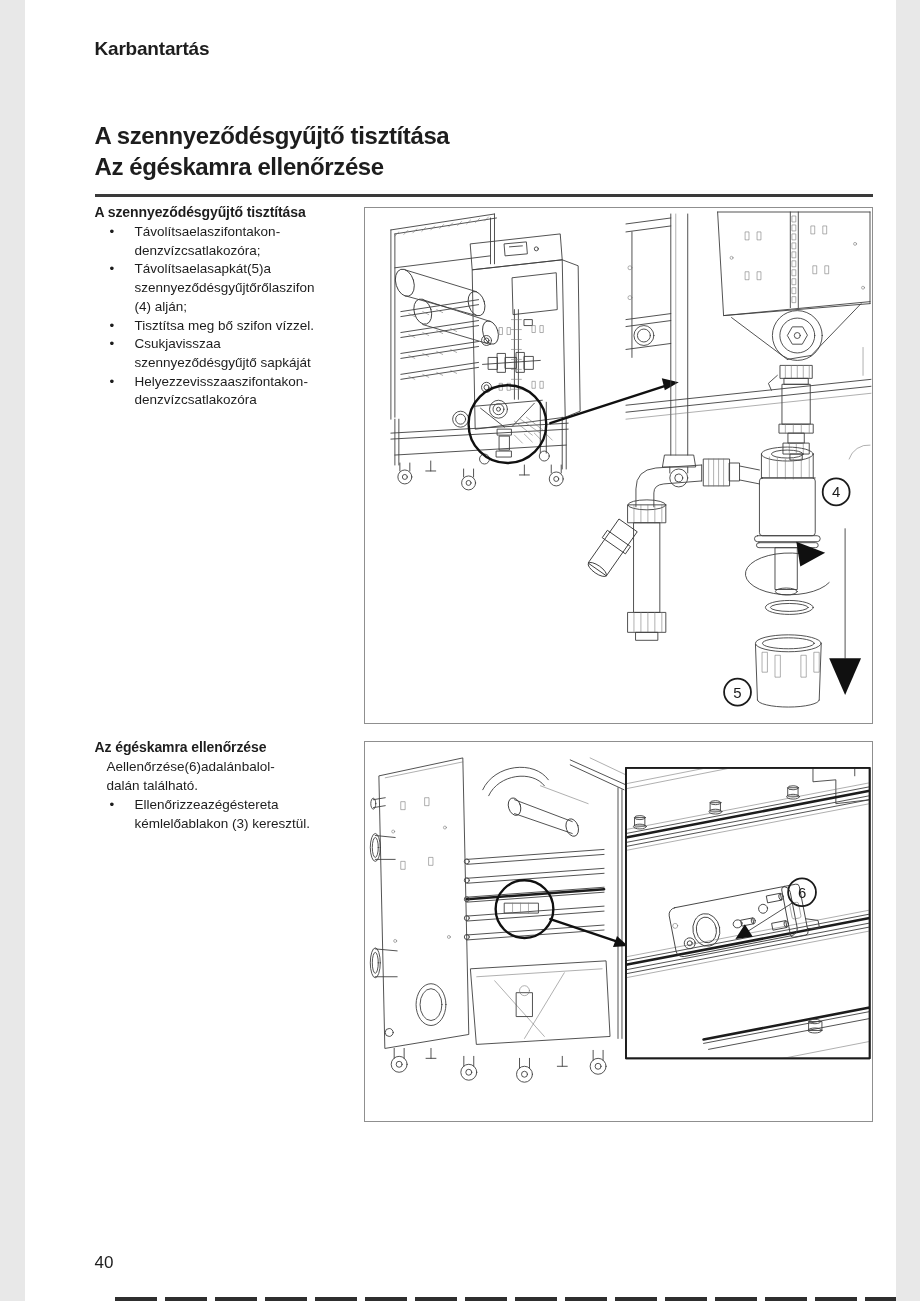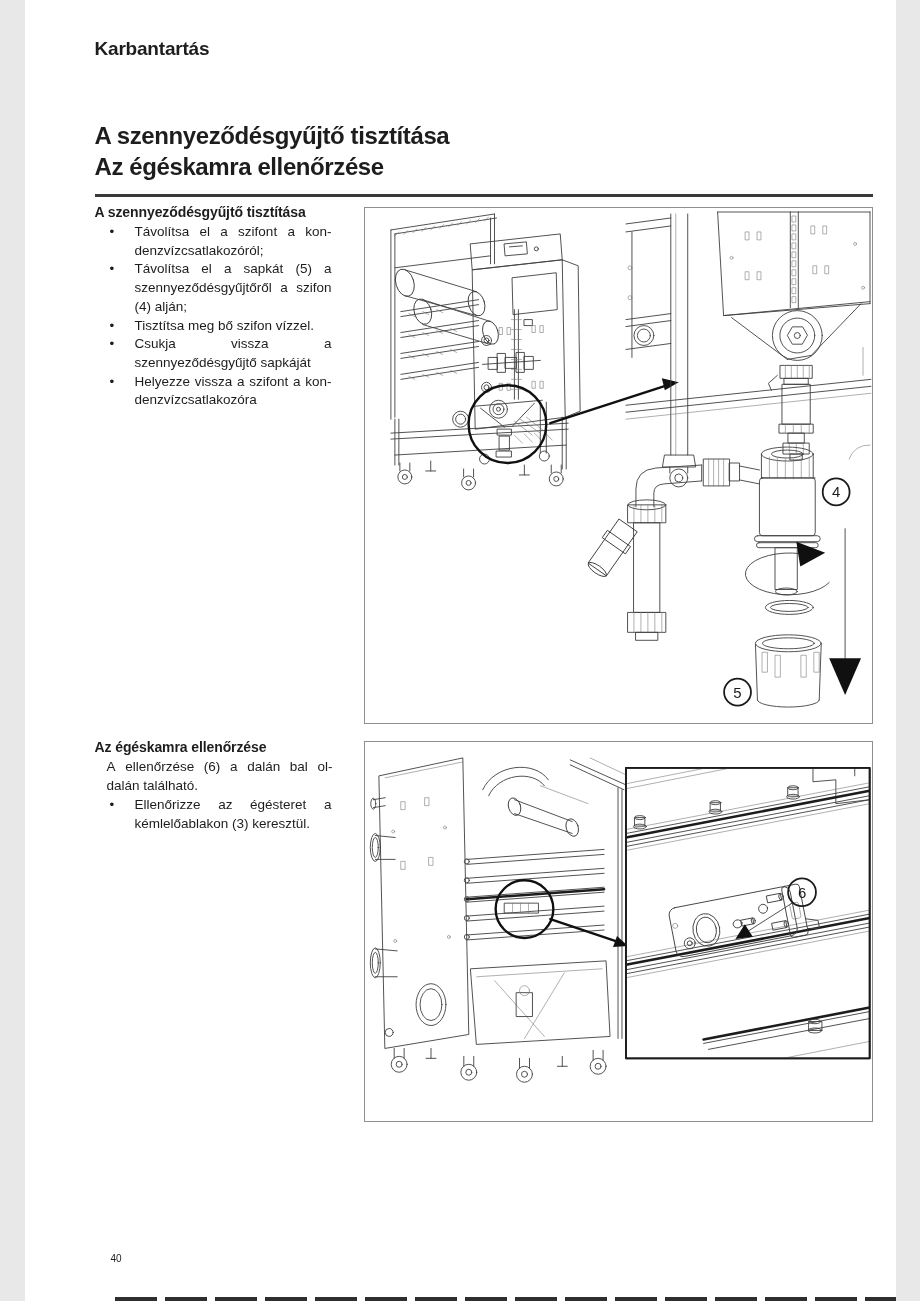--- a/index.html
+++ b/index.html
@@ -7,38 +7,38 @@
     position:relative; width:871px; height:1301px; background:#ffffff;
     font-family:"Liberation Sans", sans-serif; color:#1d1d1d; overflow:hidden;
     margin:0 auto;
   }
   .hdr{position:absolute;left:70px;top:38px;font-size:19px;font-weight:bold;letter-spacing:-0.2px;}
   .doc-title{position:absolute;left:70px;top:120px;font-size:24px;font-weight:bold;line-height:31px;letter-spacing:-0.4px;}
   .rule{position:absolute;left:70px;top:194px;width:778px;height:2.5px;background:#3a3a3a;}
   .sec-head{position:absolute;left:70px;font-size:14px;font-weight:bold;letter-spacing:-0.1px;}
   .col{position:absolute;left:70px;width:240px;font-size:13.5px;}
   .tline{line-height:18.7px;white-space:nowrap;}
-  .just{display:flex;justify-content:space-between;white-space:normal;}
+  .just{display:flex;justify-content:flex-start;white-space:normal;}
   .bullet-item{display:flex;}
   .bullet-item .marker{width:40px;padding-left:15px;box-sizing:border-box;line-height:18.7px;}
   .bullet-item .btext{width:197px;}
   .body-ind{position:absolute;left:82px;width:226px;font-size:13.5px;}
   .fig{position:absolute;left:339px;width:509px;border:1px solid #8f8f8f;box-sizing:border-box;background:#fff;}
   #fig1{top:207px;height:517px;}
   #fig2{top:741px;height:381px;}
   .fig svg{display:block;}
   .fig svg *{fill:none;stroke:#3f3f3f;stroke-width:.9;stroke-linecap:round;stroke-linejoin:round;}
   .fig svg .thin{stroke:#7a7a7a;stroke-width:.6;}
   .fig svg .thk{stroke:#101010;stroke-width:2.4;}
   .fig svg .sw2{stroke:#1c1c1c;stroke-width:2.6;}
   .fig svg .fil{fill:#101010;stroke:none;}
   .fig svg .boxfill{fill:#ffffff;stroke:#2f2f2f;stroke-width:1.8;}
   .fig svg .co{stroke:#1b1b1b;stroke-width:1.8;}
   .fig svg text.ctext{fill:#1b1b1b;stroke:none;font-family:"Liberation Sans",sans-serif;font-size:15px;text-anchor:middle;}
-  .pgnum{position:absolute;left:86px;top:1253px;font-size:10px;}
+  .pgnum{position:absolute;left:70px;top:1253px;font-size:17px;}
   .edge-strip{position:absolute;left:90px;top:1297px;width:830px;height:3.5px;
     background:repeating-linear-gradient(90deg,#2e2e2e 0 42px,transparent 42px 50px);}
 </style>
 </head>
 <body>
 
 <div class="page">
 
   <div class="hdr">Karbantartás</div>
 
@@ -55,21 +55,21 @@
       <span class="marker">•</span>
       <div class="btext">
           <div class="tline just">
             <span>Távolítsa</span>
             <span>el</span>
             <span>a</span>
             <span>szifont</span>
             <span>a</span>
             <span>kon-</span>
           </div>
-          <div class="tline">denzvízcsatlakozóról;</div>
+          <div class="tline">denzvízcsatlakozóra;</div>
         </div>
     </div>
     <div class="bullet-item">
       <span class="marker">•</span>
       <div class="btext">
           <div class="tline just">
             <span>Távolítsa</span>
             <span>el</span>
             <span>a</span>
             <span>sapkát</span>

